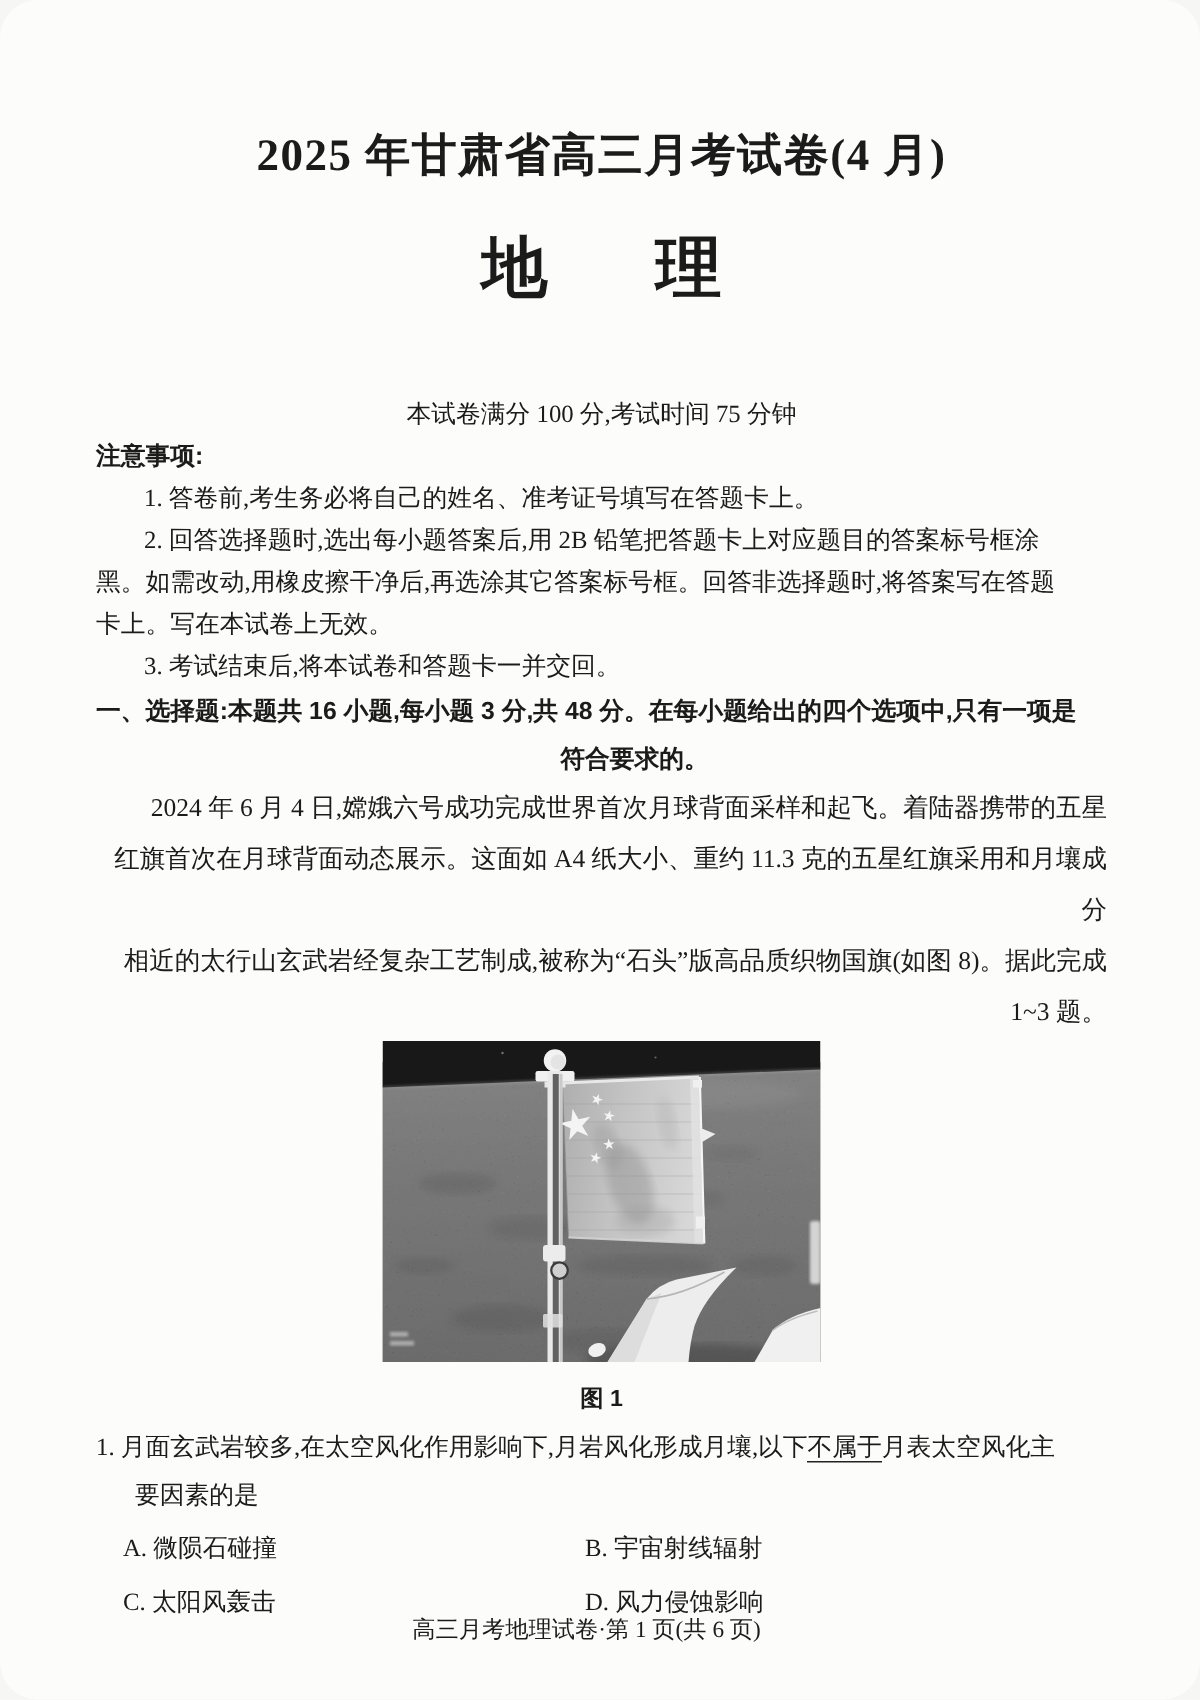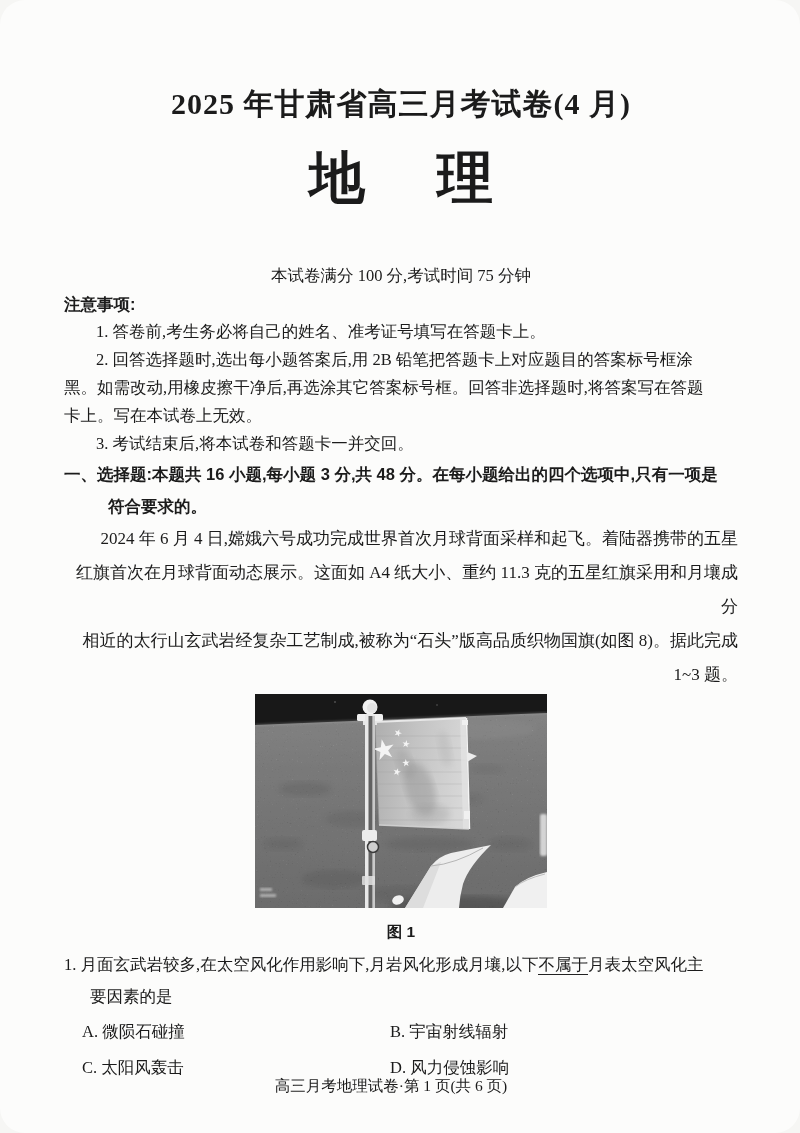--- a/index.html
+++ b/index.html
@@ -1,29 +1,29 @@
 <!DOCTYPE html>
 <html><head>
 <meta charset="utf-8">
 <style>
   html,body{margin:0;padding:0;background:#f6f6f4;}
   body{width:800px;height:1133px;position:relative;color:#1b1b1b;
        font-family:"Liberation Serif","DejaVu Serif",serif;}
   .page{position:relative;width:800px;height:1133px;box-sizing:border-box;
         padding:84px 62px 0 64px;background:#fcfcfb;overflow:hidden;border-radius:25px;}
   .title{text-align:center;font-size:30px;font-weight:bold;letter-spacing:1px;line-height:40px;}
-  .subject{text-align:center;font-size:56px;font-weight:bold;line-height:57px;margin-top:26px;}
+  .subject{text-align:center;font-size:44px;font-weight:bold;line-height:57px;margin-top:26px;}
   .subject .gap{display:inline-block;width:72px;}
   .exam-info{text-align:center;font-size:16.5px;margin-top:54px;line-height:29px;}
   .notice{font-size:16.5px;line-height:28px;}
   .notice .heading{font-weight:bold;font-family:"Liberation Sans","DejaVu Sans",sans-serif;font-size:16.5px;}
   .indent-item{padding-left:32px;}
   .section-header{font-weight:bold;font-size:16.5px;line-height:32px;
         font-family:"Liberation Sans","DejaVu Sans",sans-serif;}
-  .section-header .cont{padding-left:44px;}
+  .section-header .cont{padding-left:44px;text-align:center;}
   .passage{font-size:17px;line-height:34px;text-align:right;}
   .passage .first{padding-left:36px;}
   figure{margin:2px 0 0 0;text-align:center;}
   .photo{width:292px;height:214px;display:block;margin:0 auto;}
   figcaption{margin-top:14px;font-weight:bold;font-size:15.5px;
         font-family:"Liberation Sans","DejaVu Sans",sans-serif;}
   .question{font-size:16.5px;line-height:32px;margin-top:6px;}
   .question .l2{padding-left:26px;}
   .u-em{border-bottom:1.5px solid #222;}
   .options{display:grid;grid-template-columns:308px 1fr;row-gap:14px;

